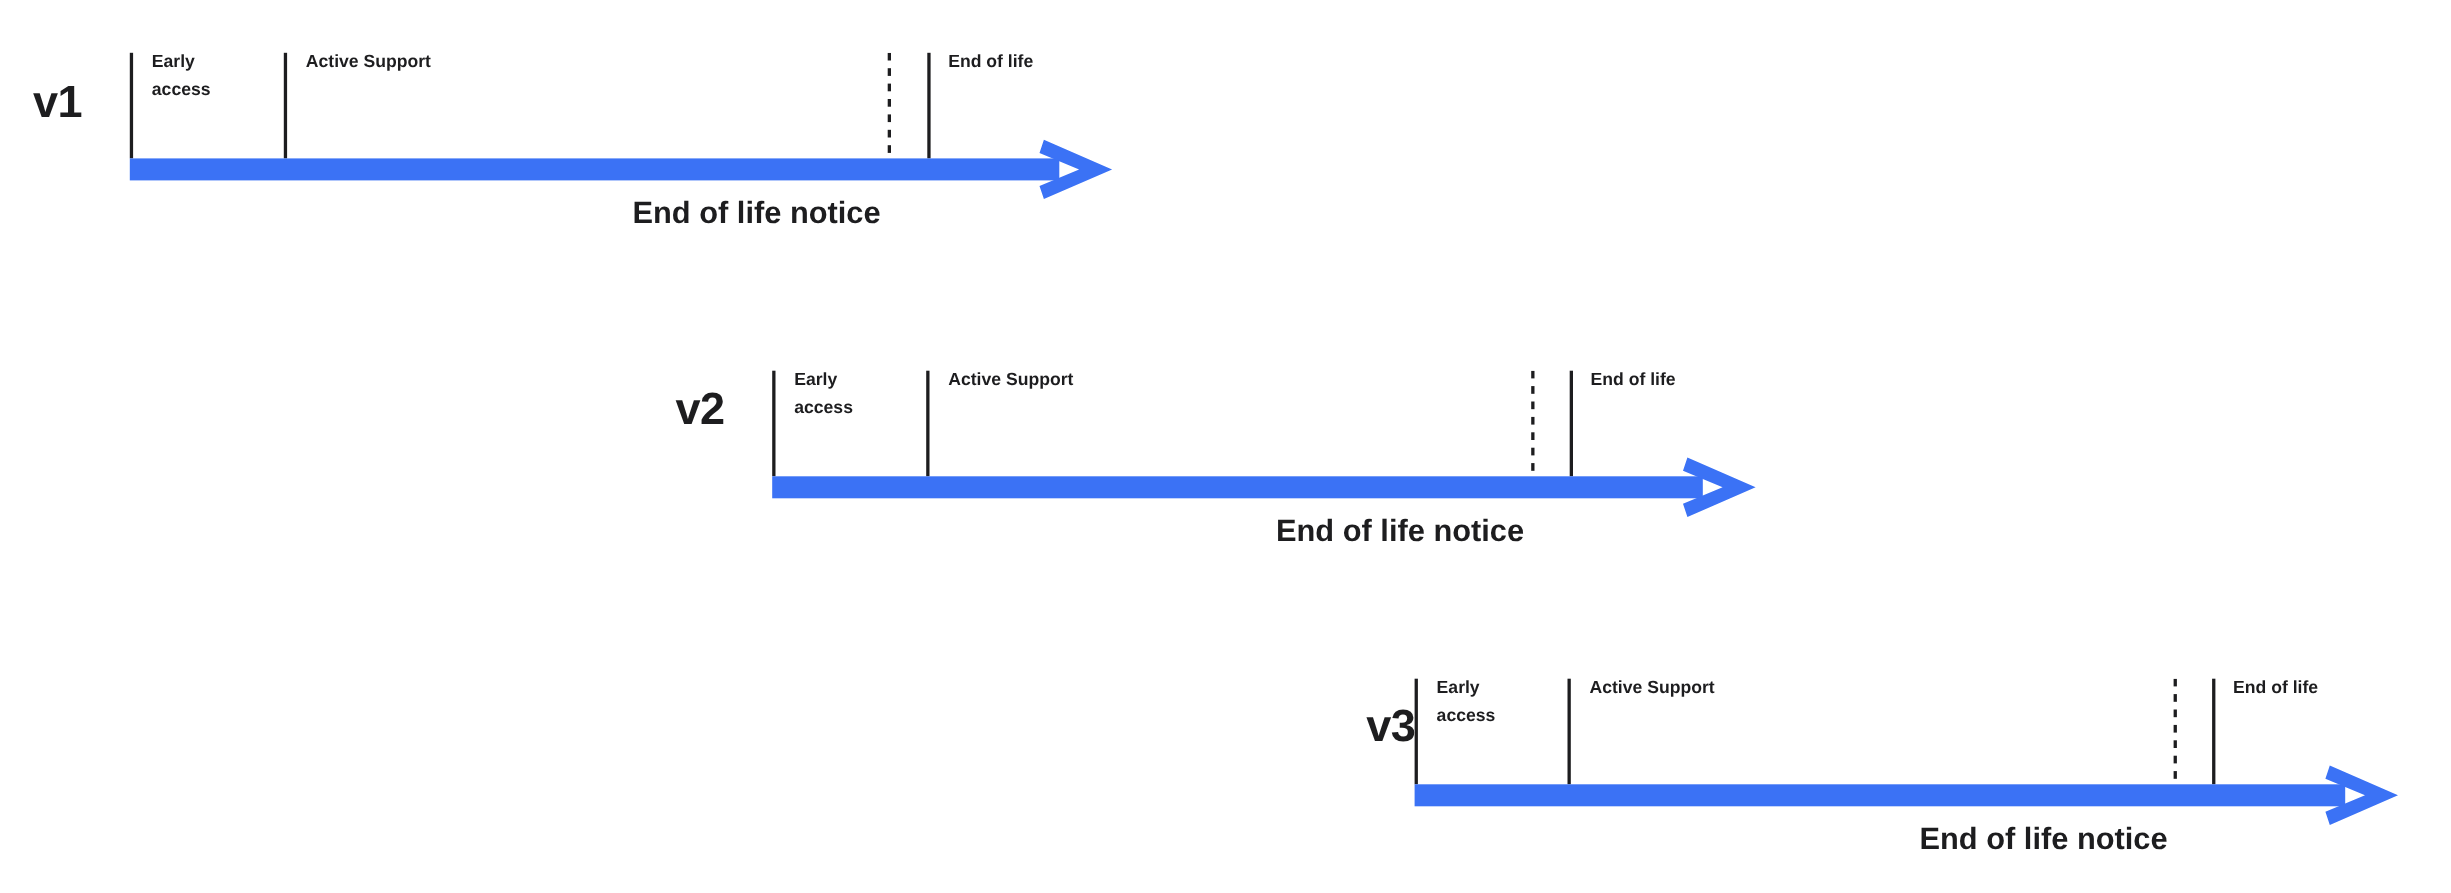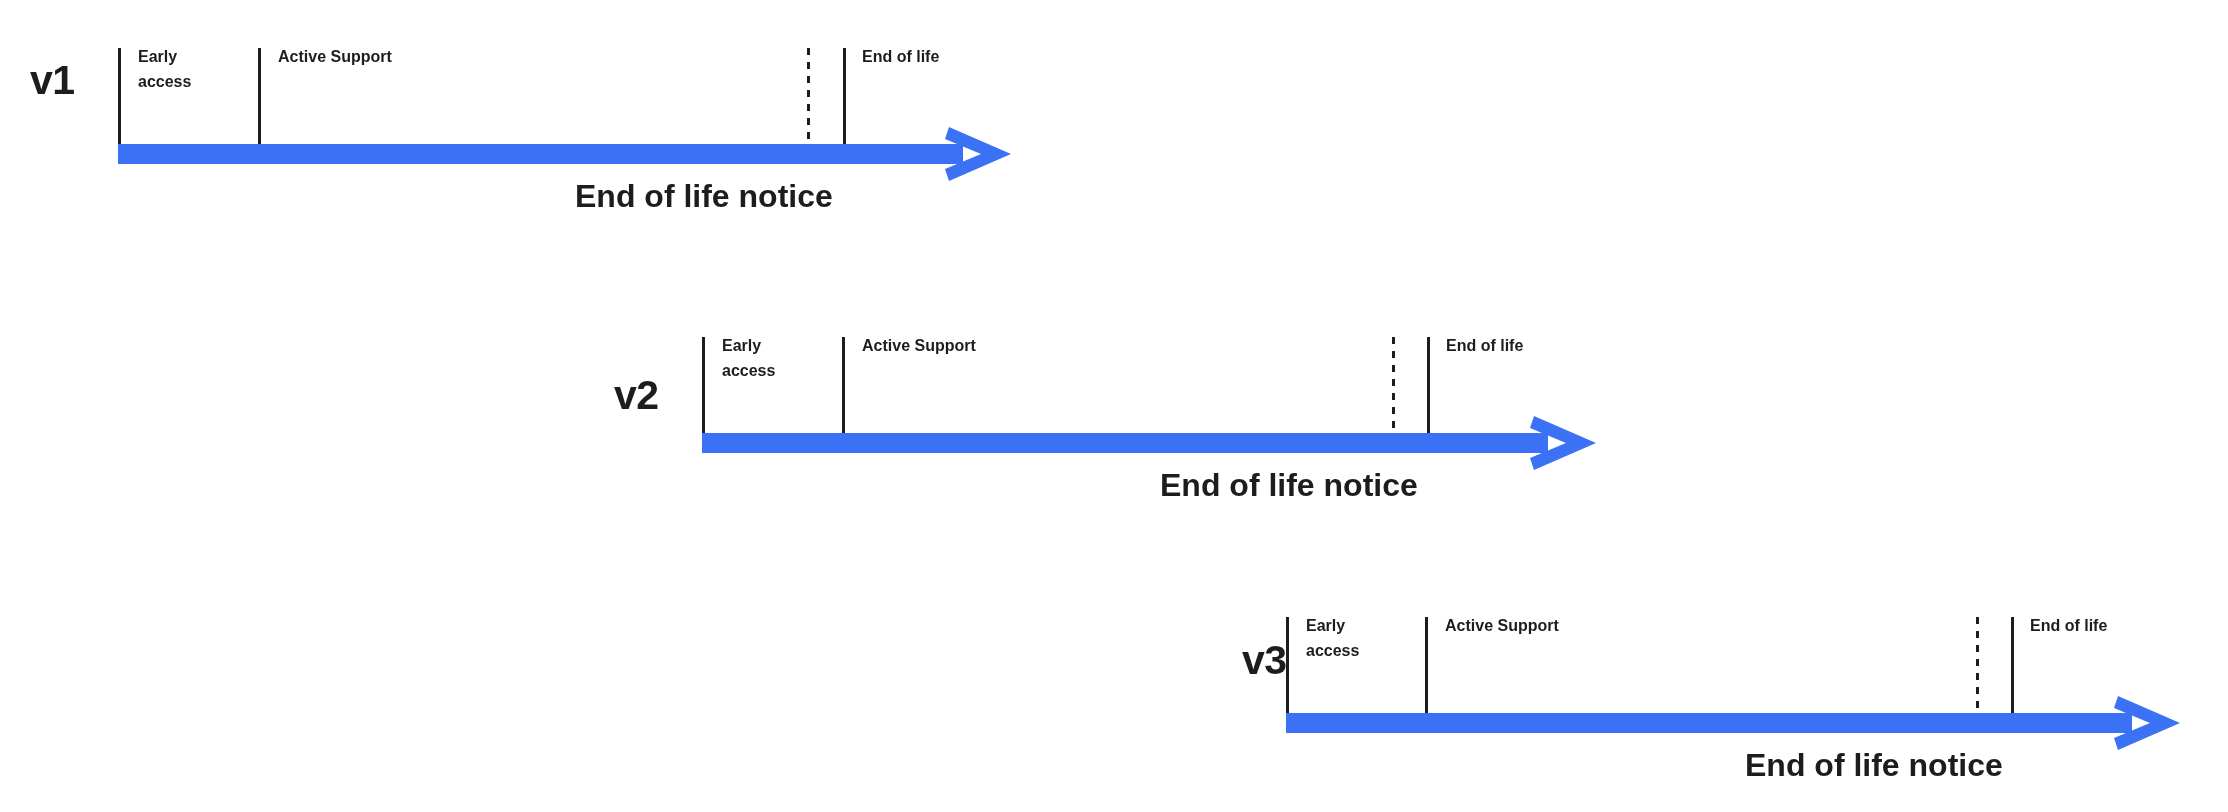--- a/index.html
+++ b/index.html
@@ -67,21 +67,21 @@
     font-size: 16px;
     font-weight: bold;
     color: #1d1d1f;
     line-height: 25px;
     white-space: pre-line;
   }
 
   
   .bar-caption {
     position: absolute;
-    font-size: 32px;
+    font-size: 28px;
     font-weight: bold;
     color: #1d1d1f;
     line-height: 1;
     white-space: nowrap;
   }
 
   
   .bar-shaft {
     position: absolute;
     height: 20px;
@@ -93,39 +93,39 @@
     position: absolute;
     display: block;
   }
   .bar-arrowhead svg { display: block; }
 </style>
 </head>
 <body>
 
 <div id="stage">
     <div class="timeline-row">
-      <div class="version-label" style="left: 30px; top: 60px;">v1</div>
+      <div class="version-label" style="left: 30px; top: 72px;">v1</div>
       <div class="phase-divider" style="left: 118px; top: 48px; height: 96px;"></div>
       <div class="phase-divider" style="left: 258px; top: 48px; height: 96px;"></div>
       <div class="notice-divider" style="left: 807px; top: 48px; height: 96px;"></div>
       <div class="phase-divider" style="left: 843px; top: 48px; height: 96px;"></div>
       <div class="phase-label" style="left: 138px; top: 44px;">Early
 access</div>
       <div class="phase-label" style="left: 278px; top: 44px;">Active Support</div>
       <div class="phase-label" style="left: 862px; top: 44px;">End of life</div>
       <div class="bar-shaft" style="left: 118px; top: 144px; width: 845px; background: rgb(59, 114, 245);"></div>
       <span class="bar-arrowhead" style="left: 941px; top: 125px; width: 72px; height: 58px;">
         <svg width="72" height="58" viewBox="0 0 72 58">
           <path d="M 8 2 L 4 14 L 40 29 L 4 44 L 8 56 L 70 29 Z" fill="#3b72f5"></path>
         </svg>
       </span>
       <div class="bar-caption" style="left: 575px; top: 180px;">End of life notice</div>
     </div>
     <div class="timeline-row">
-      <div class="version-label" style="left: 614px; top: 375px;">v2</div>
+      <div class="version-label" style="left: 614px; top: 351px;">v2</div>
       <div class="phase-divider" style="left: 702px; top: 337px; height: 96px;"></div>
       <div class="phase-divider" style="left: 842px; top: 337px; height: 96px;"></div>
       <div class="notice-divider" style="left: 1392px; top: 337px; height: 96px;"></div>
       <div class="phase-divider" style="left: 1427px; top: 337px; height: 96px;"></div>
       <div class="phase-label" style="left: 722px; top: 333px;">Early
 access</div>
       <div class="phase-label" style="left: 862px; top: 333px;">Active Support</div>
       <div class="phase-label" style="left: 1446px; top: 333px;">End of life</div>
       <div class="bar-shaft" style="left: 702px; top: 433px; width: 846px; background: rgb(59, 114, 245);"></div>
       <span class="bar-arrowhead" style="left: 1526px; top: 414px; width: 72px; height: 58px;">

